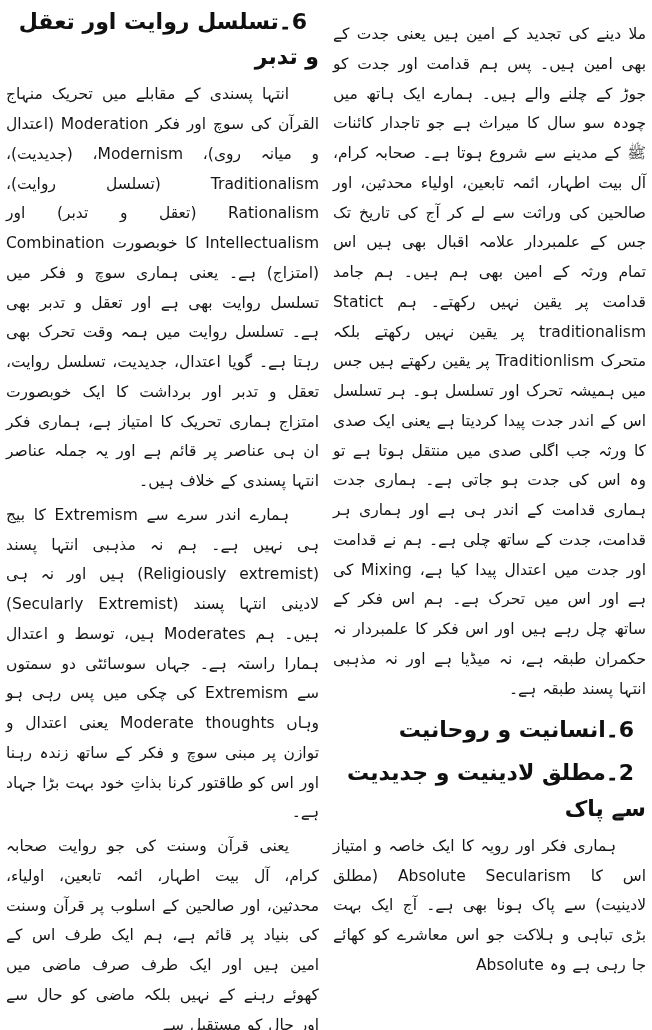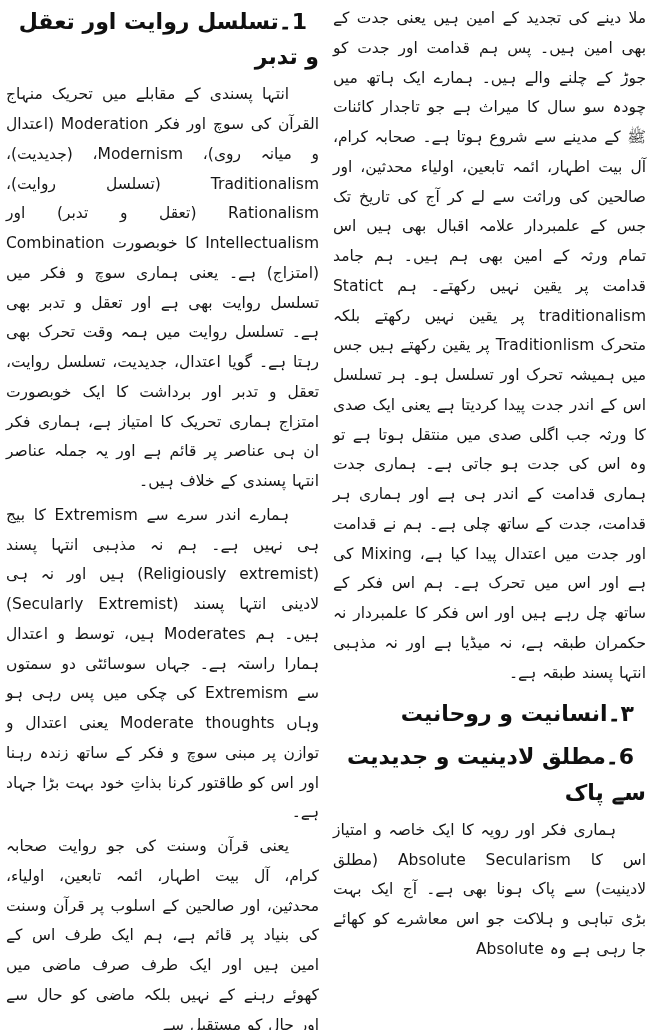--- a/index.html
+++ b/index.html
@@ -34,20 +34,21 @@
   }
   .para {
     font-size: 15.5px;
     line-height: 1.92;
     margin: 0 0 4px 0;
     text-indent: 30px;
     word-spacing: 1px;
   }
   .para.no-indent {
     text-indent: 0;
+    margin-top: 16px;
   }
   .heading {
     font-size: 22px;
     font-weight: bold;
     line-height: 1.6;
     margin: 8px 0 6px 0;
     text-align: right;
     text-align-last: right;
     text-indent: 12px;
     color: #101010;
@@ -57,30 +58,30 @@
   }
 </style>
 </head>
 <body>
 
 <div class="page">
 
   <div class="col">
     <p class="para no-indent">ملا دینے کی تجدید کے امین ہیں یعنی جدت کے بھی امین ہیں۔ پس ہم قدامت اور جدت کو جوڑ کے چلنے والے ہیں۔ ہمارے ایک ہاتھ میں چودہ سو سال کا میراث ہے جو تاجدار کائنات ﷺ کے مدینے سے شروع ہوتا ہے۔ صحابہ کرام، آل بیت اطہار، ائمہ تابعین، اولیاء محدثین، اور صالحین کی وراثت سے لے کر آج کی تاریخ تک جس کے علمبردار علامہ اقبال بھی ہیں اس تمام ورثہ کے امین بھی ہم ہیں۔ ہم جامد قدامت پر یقین نہیں رکھتے۔ ہم Statict traditionalism پر یقین نہیں رکھتے بلکہ متحرک Traditionlism پر یقین رکھتے ہیں جس میں ہمیشہ تحرک اور تسلسل ہو۔ ہر تسلسل اس کے اندر جدت پیدا کردیتا ہے یعنی ایک صدی کا ورثہ جب اگلی صدی میں منتقل ہوتا ہے تو وہ اس کی جدت ہو جاتی ہے۔ ہماری جدت ہماری قدامت کے اندر ہی ہے اور ہماری ہر قدامت، جدت کے ساتھ چلی ہے۔ ہم نے قدامت اور جدت میں اعتدال پیدا کیا ہے، Mixing کی ہے اور اس میں تحرک ہے۔ ہم اس فکر کے ساتھ چل رہے ہیں اور اس فکر کا علمبردار نہ حکمران طبقہ ہے، نہ میڈیا ہے اور نہ مذہبی انتہا پسند طبقہ ہے۔</p>
 
-    <h2 class="heading">۳۔انسانیت و روحانیت</h2>
+    <h2 class="heading">6۔انسانیت و روحانیت</h2>
 
 
-    <h2 class="heading">6۔مطلق لادینیت و جدیدیت سے پاک</h2>
+    <h2 class="heading">2۔مطلق لادینیت و جدیدیت سے پاک</h2>
 
     <p class="para">ہماری فکر اور رویہ کا ایک خاصہ و امتیاز اس کا Absolute Secularism (مطلق لادینیت) سے پاک ہونا بھی ہے۔ آج ایک بہت بڑی تباہی و ہلاکت جو اس معاشرے کو کھائے جا رہی ہے وہ Absolute</p>
   </div>
 
   <div class="col">
-    <h2 class="heading first">1۔تسلسل روایت اور تعقل و تدبر</h2>
+    <h2 class="heading first">6۔تسلسل روایت اور تعقل و تدبر</h2>
 
     <p class="para">انتہا پسندی کے مقابلے میں تحریک منہاج القرآن کی سوچ اور فکر Moderation (اعتدال و میانہ روی)، Modernism، (جدیدیت)، Traditionalism (تسلسل روایت)، Rationalism (تعقل و تدبر) اور Intellectualism کا خوبصورت Combination (امتزاج) ہے۔ یعنی ہماری سوچ و فکر میں تسلسل روایت بھی ہے اور تعقل و تدبر بھی ہے۔ تسلسل روایت میں ہمہ وقت تحرک بھی رہتا ہے۔ گویا اعتدال، جدیدیت، تسلسل روایت، تعقل و تدبر اور برداشت کا ایک خوبصورت امتزاج ہماری تحریک کا امتیاز ہے، ہماری فکر ان ہی عناصر پر قائم ہے اور یہ جملہ عناصر انتہا پسندی کے خلاف ہیں۔</p>
 
     <p class="para">ہمارے اندر سرے سے Extremism کا بیج ہی نہیں ہے۔ ہم نہ مذہبی انتہا پسند (Religiously extremist) ہیں اور نہ ہی لادینی انتہا پسند (Secularly Extremist) ہیں۔ ہم Moderates ہیں، توسط و اعتدال ہمارا راستہ ہے۔ جہاں سوسائٹی دو سمتوں سے Extremism کی چکی میں پس رہی ہو وہاں Moderate thoughts یعنی اعتدال و توازن پر مبنی سوچ و فکر کے ساتھ زندہ رہنا اور اس کو طاقتور کرنا بذاتِ خود بہت بڑا جہاد ہے۔</p>
 
 
     <p class="para">یعنی قرآن وسنت کی جو روایت صحابہ کرام، آل بیت اطہار، ائمہ تابعین، اولیاء، محدثین، اور صالحین کے اسلوب پر قرآن وسنت کی بنیاد پر قائم ہے، ہم ایک طرف اس کے امین ہیں اور ایک طرف صرف ماضی میں کھوئے رہنے کے نہیں بلکہ ماضی کو حال سے اور حال کو مستقبل سے</p>
   </div>
 
 </div>

